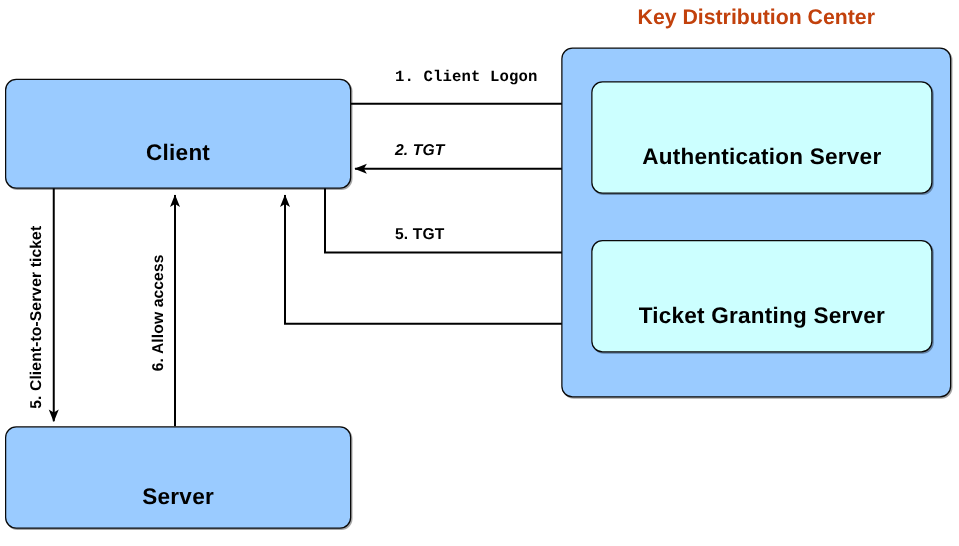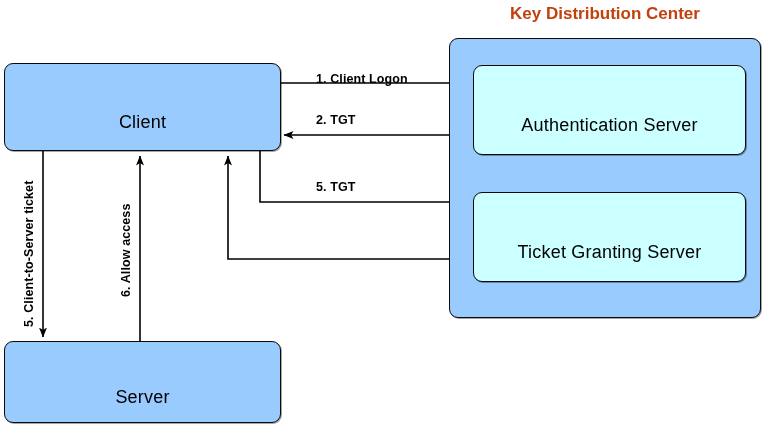--- a/index.html
+++ b/index.html
@@ -25,21 +25,21 @@
     border:1.5px solid #0a0a0a;
     border-radius:9px;
     display:flex;
     align-items:center;
     justify-content:center;
     box-shadow:1px 1px 0 rgba(0,0,0,0.35);
   }
   .box-blue{ background:#9acbff; }
   .box-cyan{ background:#ccffff; }
   .box-label{
-    font-weight:normal;
+    font-weight:bold;
     font-size:17px;
     color:#000000;
     letter-spacing:0.2px;
     white-space:nowrap;
     margin-top:31px;
   }
   .box-label.big{ font-size:18px; }
   .kdc-title{
     position:absolute;
     font-weight:bold;
@@ -103,23 +103,23 @@
   </div>
 
   <div class="box box-blue" style="left:4px; top:63px; width:277px; height:88px;">
     <span class="box-label big">Client</span>
   </div>
 
   <div class="box box-blue" style="left:4px; top:341px; width:277px; height:82px;">
     <span class="box-label big">Server</span>
   </div>
 
-  <div class="edge-label" style="left:316px; top:72px;">1. Client Logon</div>
+  <div class="edge-label" style="left:316px; top:55px;font-family:Liberation Mono, monospace;">1. Client Logon</div>
 
-  <div class="edge-label" style="left:316px; top:113px;">2. TGT</div>
+  <div class="edge-label" style="left:316px; top:113px;font-style:italic;">2. TGT</div>
 
   <div class="edge-label" style="left:316px; top:180px;">5. TGT</div>
 
 
   <div class="edge-label vert" style="left:22px; top:327px;">5. Client-to-Server ticket</div>
 
   <div class="edge-label vert" style="left:119px; top:297px;">6. Allow access</div>
 
 </div>
 

